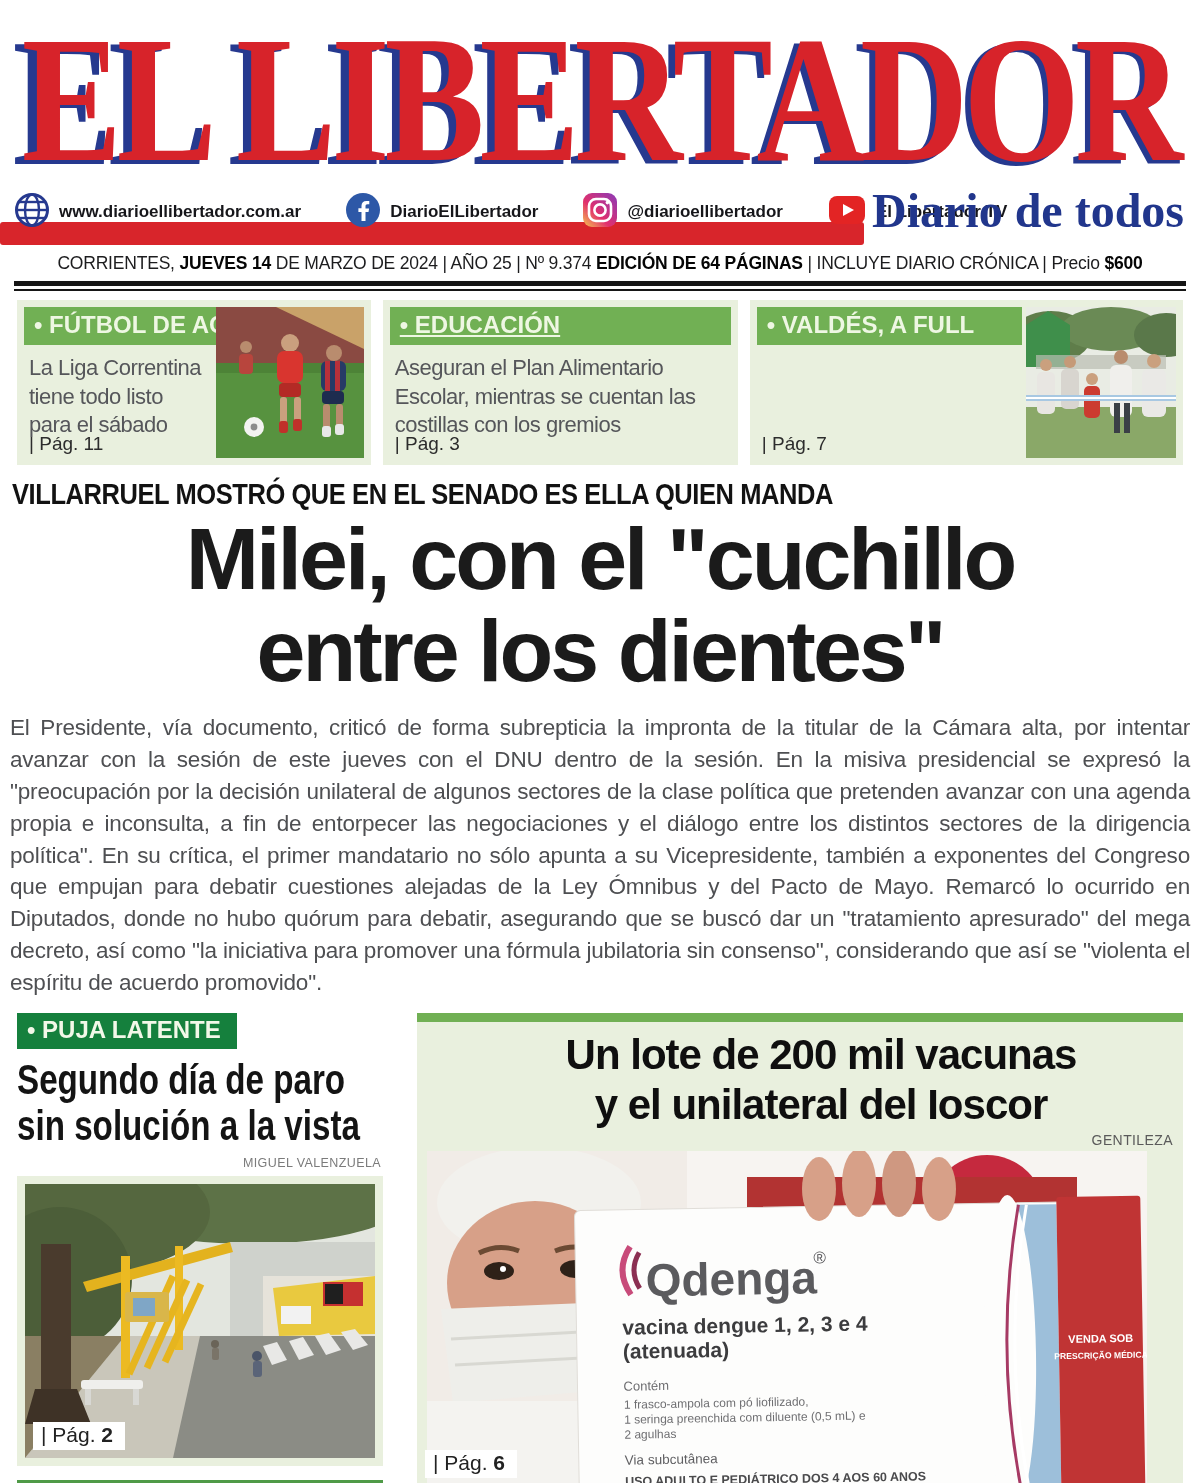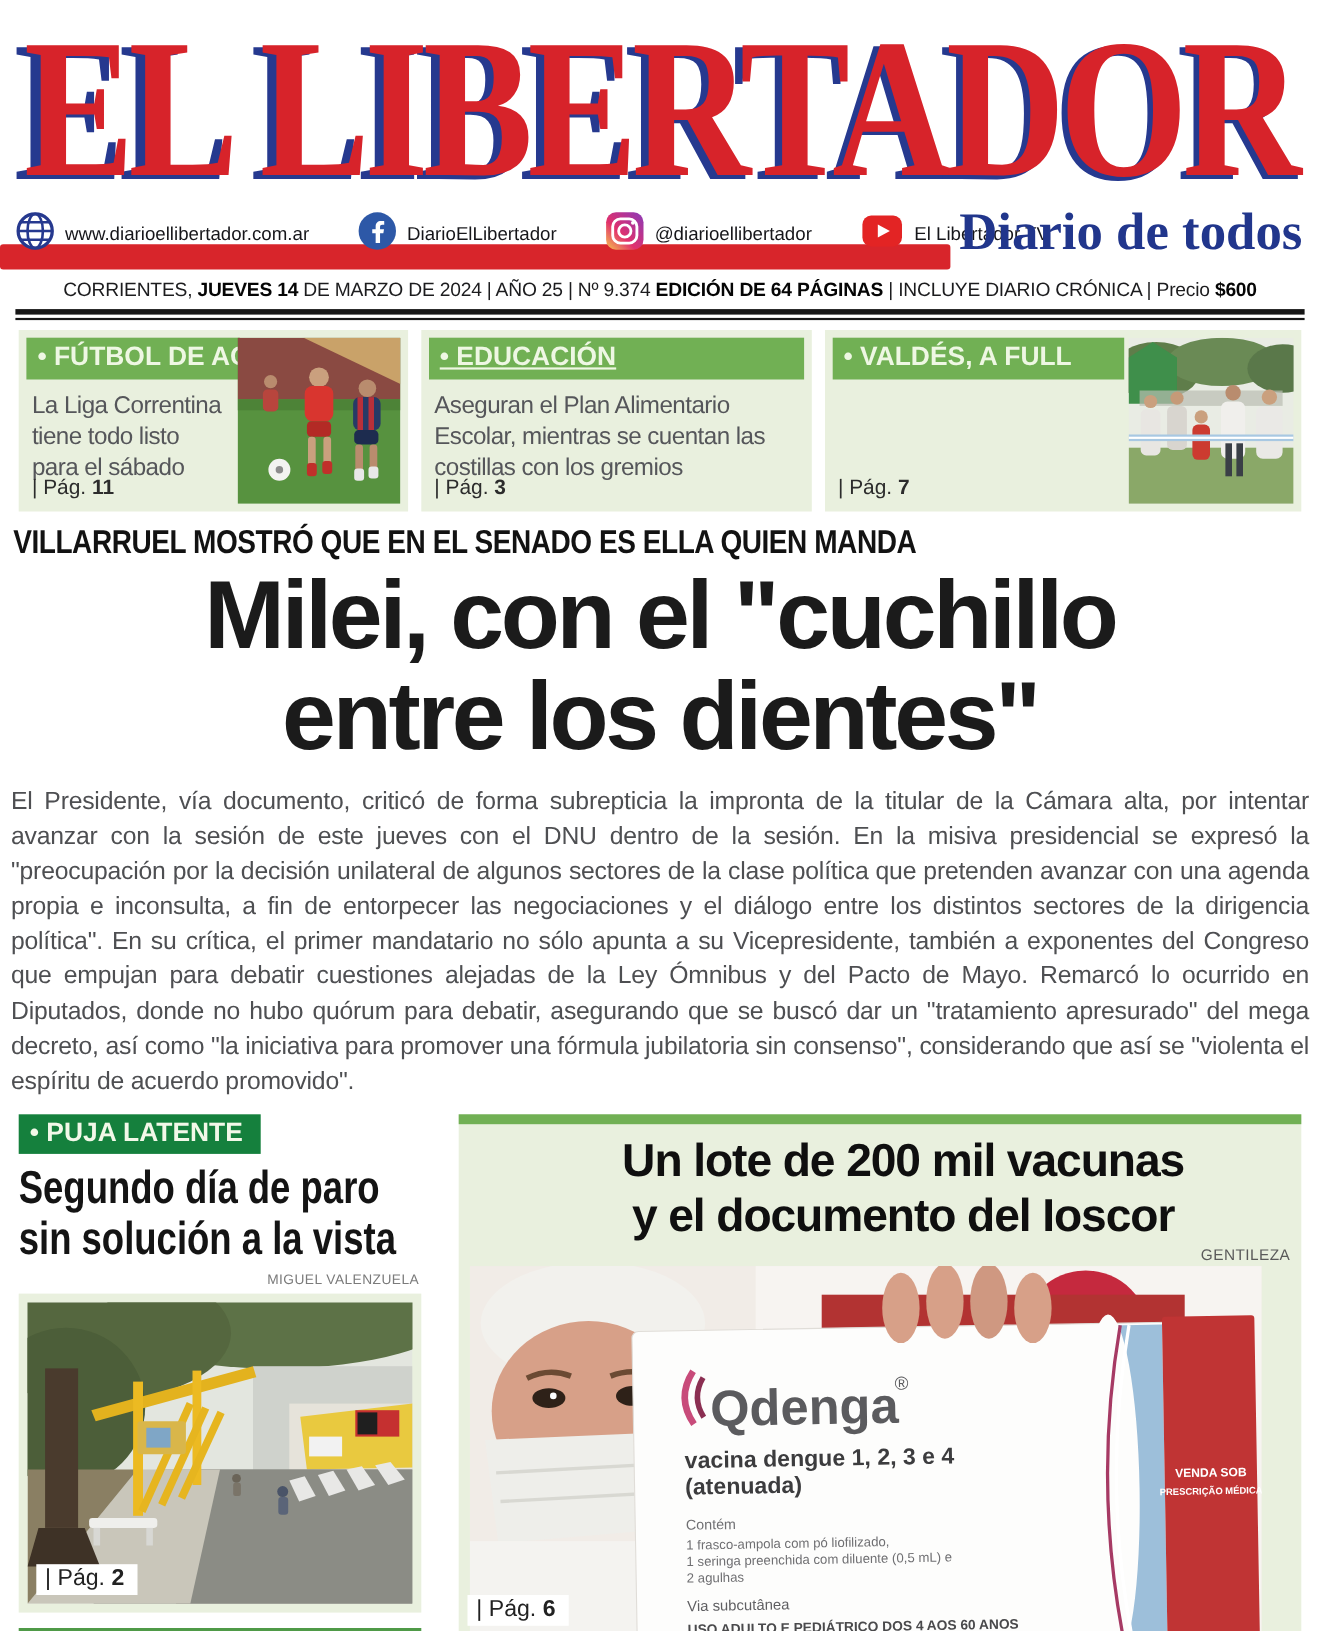--- a/index.html
+++ b/index.html
@@ -12,42 +12,42 @@
   .logo-shadow,.logo-main{position:absolute;left:0;right:0;top:0;font-family:"Liberation Serif",serif;
     font-weight:bold;font-size:150px;line-height:158px;letter-spacing:-5px;white-space:nowrap;
     transform-origin:top center;}
   .logo-shadow{color:#26398f;transform:translate(-7px,1px) scaleY(1.22) scaleX(1.004);}
   .logo-main{color:#d7232a;transform:scaleY(1.2);}
   .tagline{position:absolute;right:16px;top:183px;font-family:"Liberation Serif",serif;font-weight:bold;
     font-size:48px;color:#21368c;letter-spacing:0px;background:transparent;z-index:5;}
   .red-bar{position:absolute;left:0;top:222px;width:864px;height:23px;background:#d8252b;border-radius:3px;z-index:1;}
   .social-items{position:absolute;left:14px;top:192px;display:flex;align-items:center;gap:0;z-index:3;}
   .social-item{display:flex;align-items:center;gap:9px;margin-right:44px;}
-  .social-item .label{font-size:17px;font-weight:normal;color:#16161a;white-space:nowrap;}
+  .social-item .label{font-size:17px;font-weight:bold;color:#16161a;white-space:nowrap;}
   .icon{display:inline-block;}
 
   
   .dateline{margin-top:5px;text-align:center;font-size:17.5px;letter-spacing:-0.2px;color:#1c1c1e;}
   .dateline .b{font-weight:bold;color:#050505;}
   .rule{margin:7px 14px 9px;border-top:5px solid #161616;border-bottom:2px solid #161616;height:3px;}
 
   
   .teasers{display:flex;gap:12px;padding:0 17px;}
   .teaser{position:relative;background:#e9f0de;padding:7px;box-sizing:border-box;height:165px;}
   .t1{width:356px;}.t2{width:356px;}.t3{width:436px;}
   .t-head{background:#71b054;color:#eef7e3;font-size:24px;font-weight:bold;padding:4px 10px 6px;box-sizing:border-box;white-space:nowrap;overflow:hidden;}
   .t1 .t-head{width:194px;}
   .t2 .t-head{width:100%;text-decoration:underline;}
   .t3 .t-head{width:265px;}
   .t-body{padding:9px 4px 0 5px;font-size:22px;letter-spacing:-0.5px;color:#55565a;line-height:1.3;}
   .t1 .t-body{width:178px;}
   .t2 .t-body{width:332px;}
   .t3 .t-body{width:254px;}
   .t-page{position:absolute;bottom:10px;left:12px;font-size:19px;color:#2c2c2c;}
-  .t-page .num{font-weight:bold;}
+  .t-page .num{font-weight:normal;}
   .t-photo{position:absolute;top:7px;bottom:7px;right:7px;}
 
   
   .kicker{margin:12px 0 0 12px;font-size:30px;font-weight:bold;color:#121212;white-space:nowrap;
     transform:scaleX(0.85);transform-origin:left center;letter-spacing:-0.5px;}
   .main-headline{margin-top:2px;text-align:center;font-weight:bold;color:#1b1b1b;
     font-size:88px;line-height:1.05;letter-spacing:-3px;}
   .lede{margin:14px 10px 0;font-size:22.5px;line-height:1.42;color:#4e4f52;text-align:justify;letter-spacing:-0.2px;}
 
   
@@ -287,21 +287,21 @@
       <div class="animal-box">
         
         
       </div>
     </div>
 
     <div class="right-col">
       <div class="green-top"></div>
       <div class="v-headline">
         <div>Un lote de 200 mil vacunas</div>
-        <div>y el documento del Ioscor</div>
+        <div>y el unilateral del Ioscor</div>
       </div>
       <div class="credit">GENTILEZA</div>
 
       <div class="v-photo-wrap">
         <svg width="720" height="365" viewBox="0 0 720 365" style="font-family:'Liberation Sans',sans-serif;">
           <rect width="720" height="365" fill="#f1ece7"></rect>
           <rect x="260" width="460" height="365" fill="#f7f4f1"></rect>
           <circle cx="560" cy="62" r="58" fill="#c5293e"></circle>
           <circle cx="556" cy="56" r="27" fill="#ffffff"></circle>
           <circle cx="548" cy="62" r="14" fill="#c5293e"></circle>

